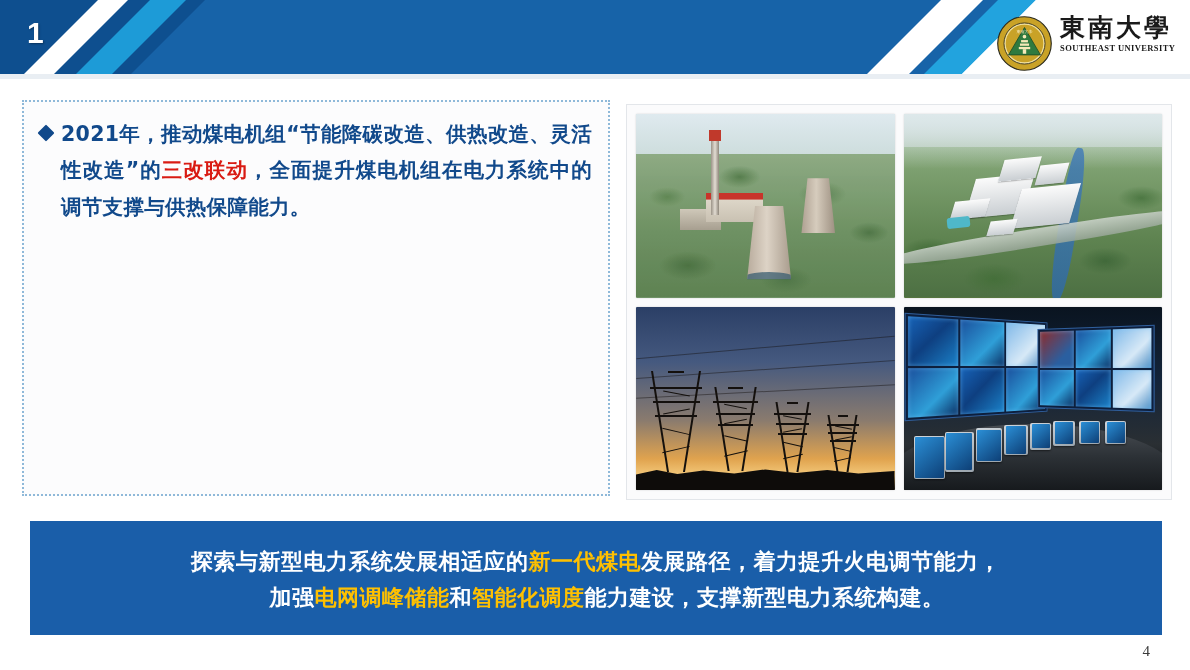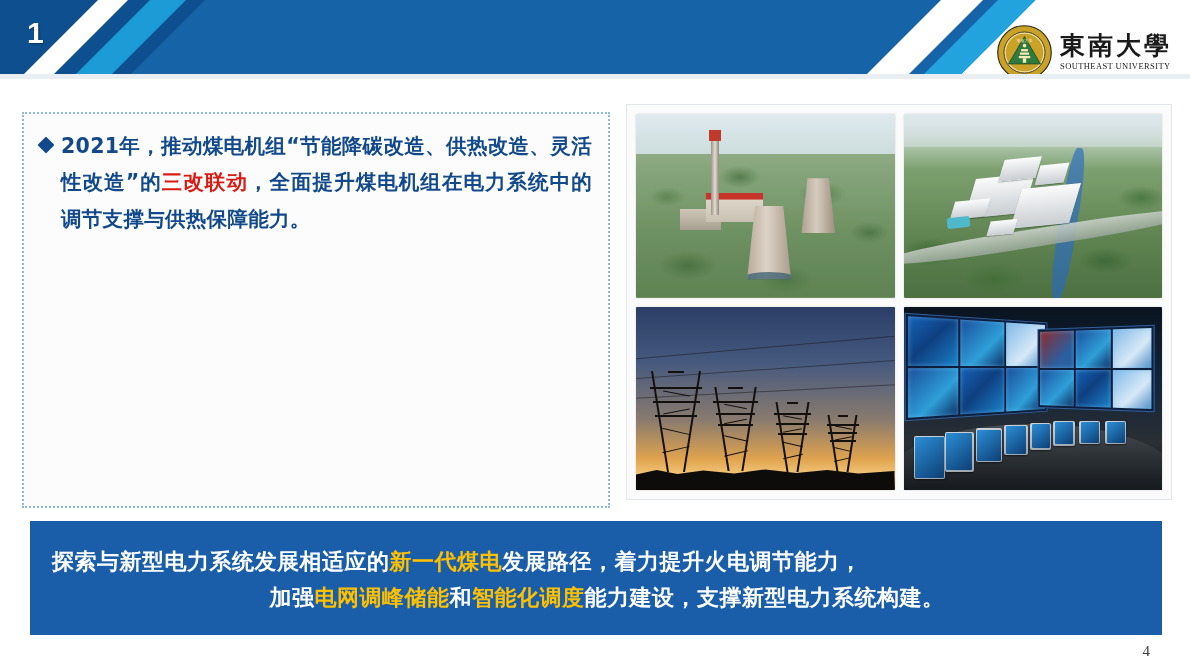--- a/index.html
+++ b/index.html
@@ -62,41 +62,41 @@
     letter-spacing:2px;z-index:6;
     text-shadow:1px 1px 3px rgba(0,0,0,.3);
   }
   .hdr-bottom-line{
     position:absolute;left:0;top:74px;width:1190px;height:5px;
     background:#e9eef3;
   }
 
   
   .logo-wrap{
-    position:absolute;left:996px;top:23px;width:185px;height:58px;z-index:8;
-    display:flex;align-items:center;
+    position:absolute;left:996px;top:15px;width:185px;height:58px;z-index:8;
+    display:flex;align-items:flex-start;
   }
   .logo-emblem{
     position:relative;width:57px;height:57px;flex:0 0 57px;
   }
   .logo-text{
     margin-left:7px;display:flex;flex-direction:column;justify-content:center;
   }
   .logo-cn{
     font-size:25px;font-weight:bold;color:#1a1a1a;
     letter-spacing:3px;line-height:1;font-family:"DejaVu Serif",serif;
   }
   .logo-en{
-    font-size:8.5px;font-weight:normal;color:#1a1a1a;
+    font-size:8.5px;font-weight:bold;color:#1a1a1a;
     letter-spacing:.4px;margin-top:3px;font-family:"Liberation Serif",serif;
   }
 
   
   .text-box{
-    position:absolute;left:22px;top:112px;width:588px;height:396px;
+    position:absolute;left:22px;top:100px;width:588px;height:396px;
     border:2px dotted #8fb9d9;
     background:#fcfcfd;
     box-sizing:border-box;
     padding:14px 16px 10px 16px;
   }
   .bullet-row{
     display:flex;align-items:flex-start;margin-bottom:6px;
   }
   .bullet-diamond{
     flex:0 0 auto;margin-top:11px;margin-right:9px;
@@ -237,21 +237,21 @@
     background:#1a5ea9;
     box-sizing:border-box;
     padding:14px 22px 10px 22px;
     display:flex;flex-direction:column;justify-content:center;
   }
   .banner-line{
     font-size:22px;font-weight:bold;color:#ffffff;
     line-height:1.62;letter-spacing:.5px;
     font-family:"DejaVu Sans","Liberation Sans",sans-serif;
   }
-  .bl-1{}
+  .bl-1{text-align:center;}
   .bl-2{text-align:center;padding-left:22px;}
   .em-yellow{color:#ffc000;}
 
   
   .page-num{
     position:absolute;right:40px;bottom:10px;
     font-size:15px;color:#3a3a3a;
     font-family:"Liberation Serif",serif;
   }
 </style>

